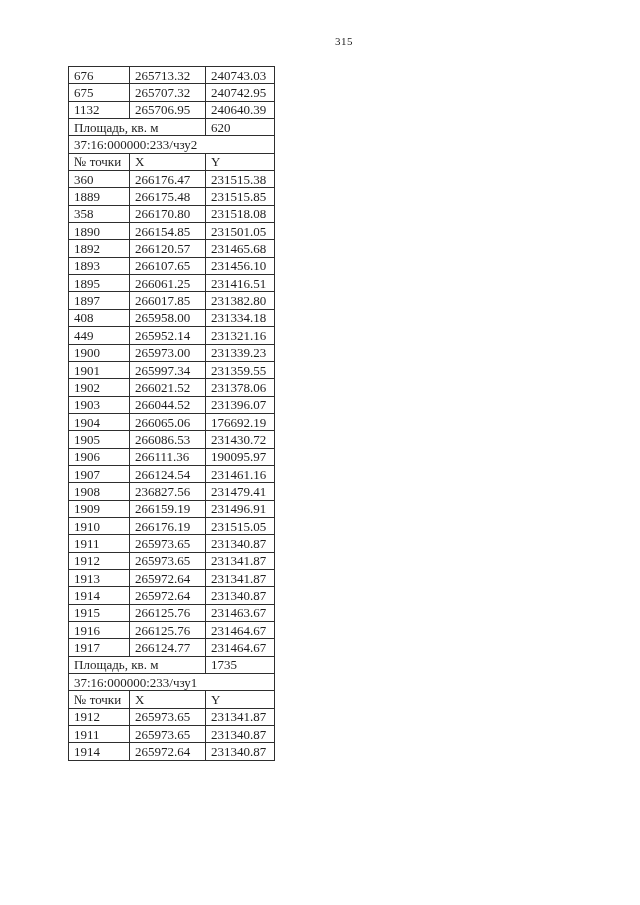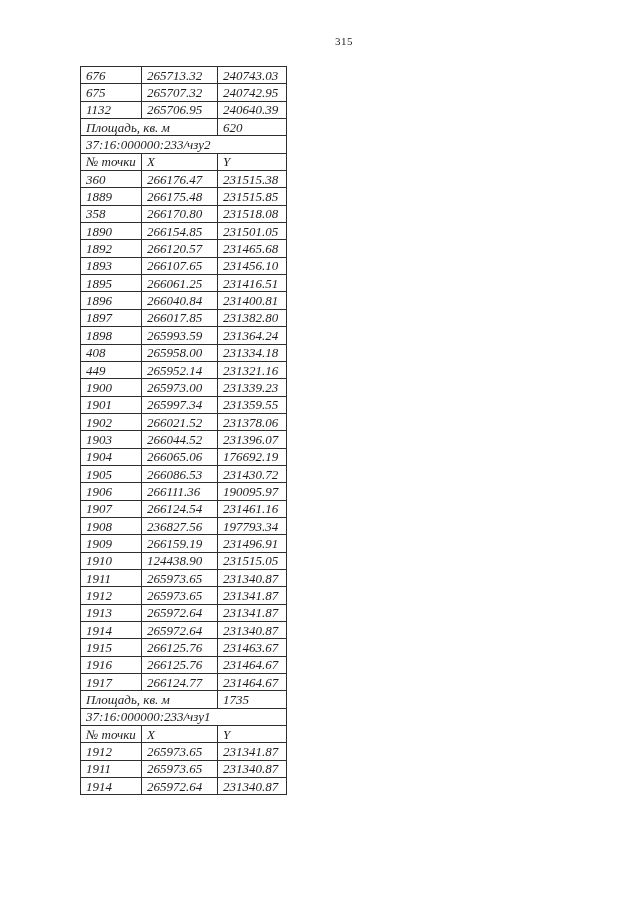--- a/index.html
+++ b/index.html
@@ -17,27 +17,26 @@
   }
   .page-number {
     position: absolute;
     top: 35px;
     left: 335px;
     font-size: 11px;
     letter-spacing: 0.5px;
   }
   table.coords-table {
     position: absolute;
-    left: 80px;
+    left: 68px;
     top: 66px;
     width: 206px;
     border-collapse: collapse;
     table-layout: fixed;
     font-size: 13px;
-    font-style: italic;
   }
   table.coords-table td {
     border: 1px solid #2e2e2e;
     padding: 0 2px 0 5px;
     height: 16.35px;
     line-height: 15px;
     white-space: nowrap;
     overflow: hidden;
     vertical-align: middle;
   }
@@ -114,35 +113,25 @@
           <td>1893</td>
           <td>266107.65</td>
           <td>231456.10</td>
         </tr>
         <tr>
           <td>1895</td>
           <td>266061.25</td>
           <td>231416.51</td>
         </tr>
         <tr>
-          <td>1896</td>
-          <td>266040.84</td>
-          <td>231400.81</td>
-        </tr>
-        <tr>
           <td>1897</td>
           <td>266017.85</td>
           <td>231382.80</td>
         </tr>
         <tr>
-          <td>1898</td>
-          <td>265993.59</td>
-          <td>231364.24</td>
-        </tr>
-        <tr>
           <td>408</td>
           <td>265958.00</td>
           <td>231334.18</td>
         </tr>
         <tr>
           <td>449</td>
           <td>265952.14</td>
           <td>231321.16</td>
         </tr>
         <tr>
@@ -181,30 +170,30 @@
           <td>190095.97</td>
         </tr>
         <tr>
           <td>1907</td>
           <td>266124.54</td>
           <td>231461.16</td>
         </tr>
         <tr>
           <td>1908</td>
           <td>236827.56</td>
-          <td>197793.34</td>
+          <td>231479.41</td>
         </tr>
         <tr>
           <td>1909</td>
           <td>266159.19</td>
           <td>231496.91</td>
         </tr>
         <tr>
           <td>1910</td>
-          <td>124438.90</td>
+          <td>266176.19</td>
           <td>231515.05</td>
         </tr>
         <tr>
           <td>1911</td>
           <td>265973.65</td>
           <td>231340.87</td>
         </tr>
         <tr>
           <td>1912</td>
           <td>265973.65</td>

